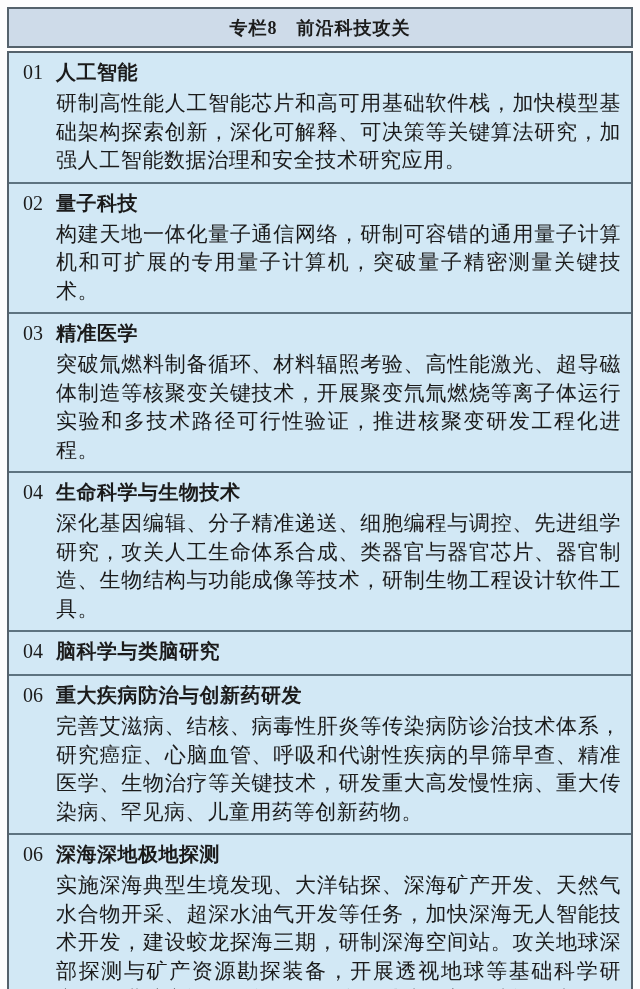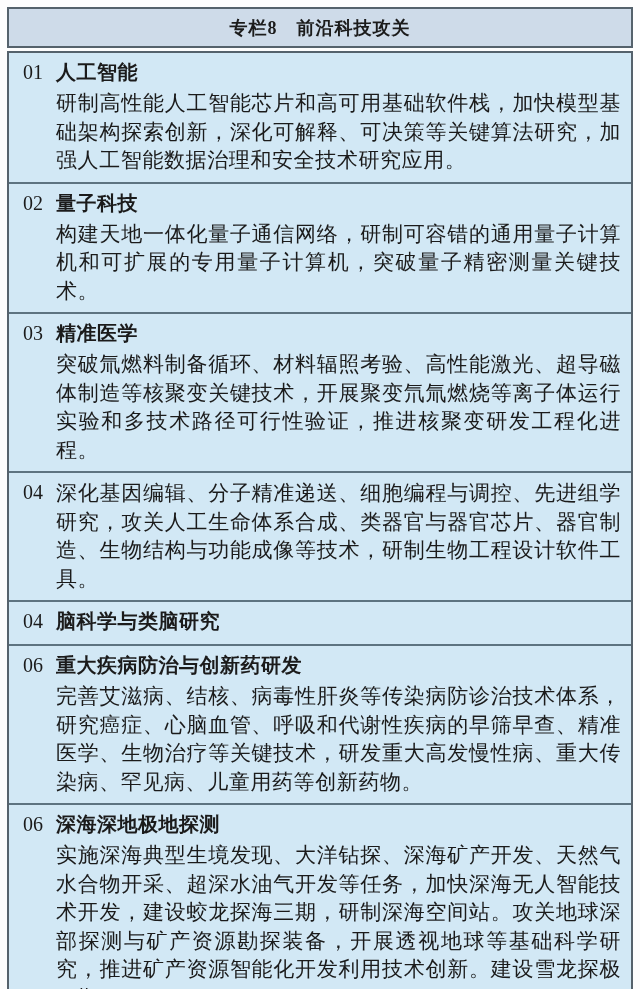--- a/index.html
+++ b/index.html
@@ -100,20 +100,23 @@
     <div class="section">
       <span class="sec-num">03</span>
       <div class="sec-head">
         <span class="sec-title">精准医学</span>
       </div>
       <p class="sec-body">突破氚燃料制备循环、材料辐照考验、高性能激光、超导磁体制造等核聚变关键技术，开展聚变氘氚燃烧等离子体运行实验和多技术路径可行性验证，推进核聚变研发工程化进程。</p>
     </div>
 
     <div class="section">
       <span class="sec-num">04</span>
+      <div class="sec-head">
+        <span class="sec-title">生命科学与生物技术</span>
+      </div>
       <p class="sec-body">深化基因编辑、分子精准递送、细胞编程与调控、先进组学研究，攻关人工生命体系合成、类器官与器官芯片、器官制造、生物结构与功能成像等技术，研制生物工程设计软件工具。</p>
     </div>
 
     <div class="section">
       <span class="sec-num">04</span>
       <div class="sec-head">
         <span class="sec-title">脑科学与类脑研究</span>
       </div>
     </div>
 

